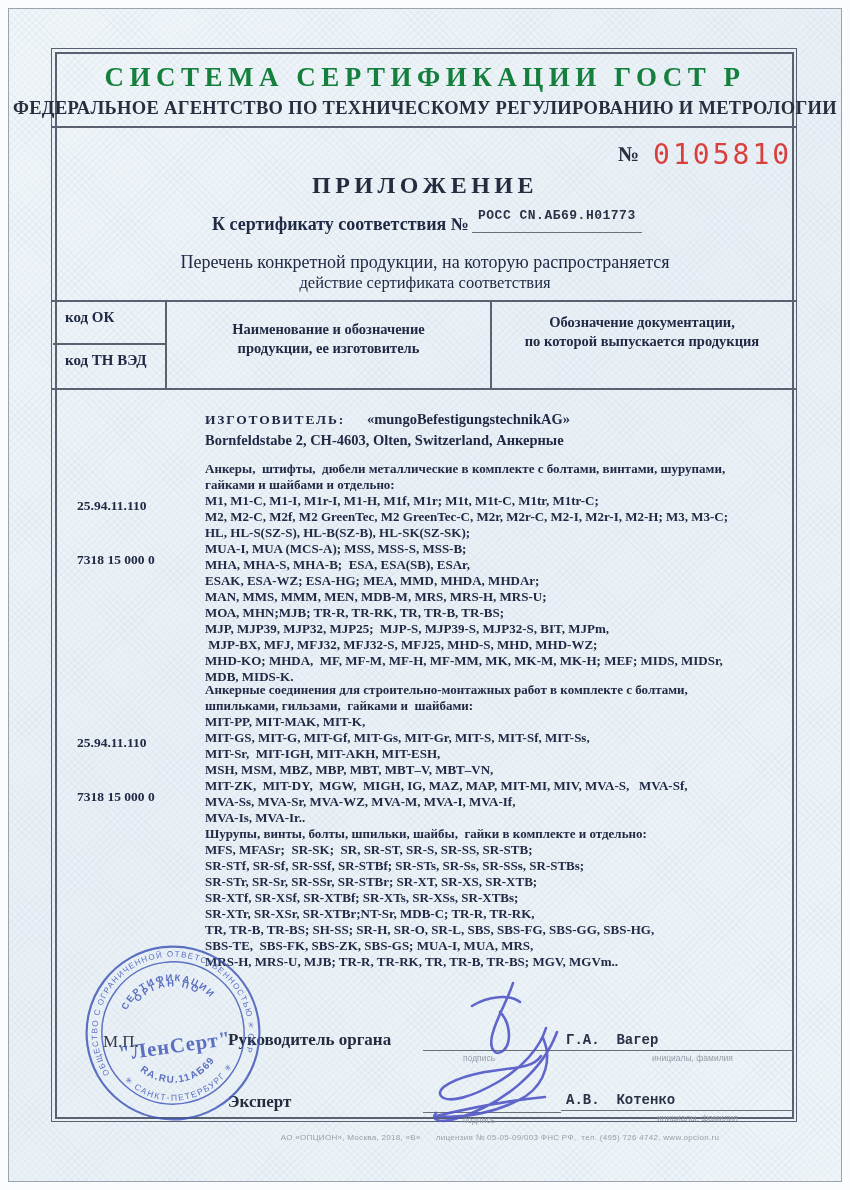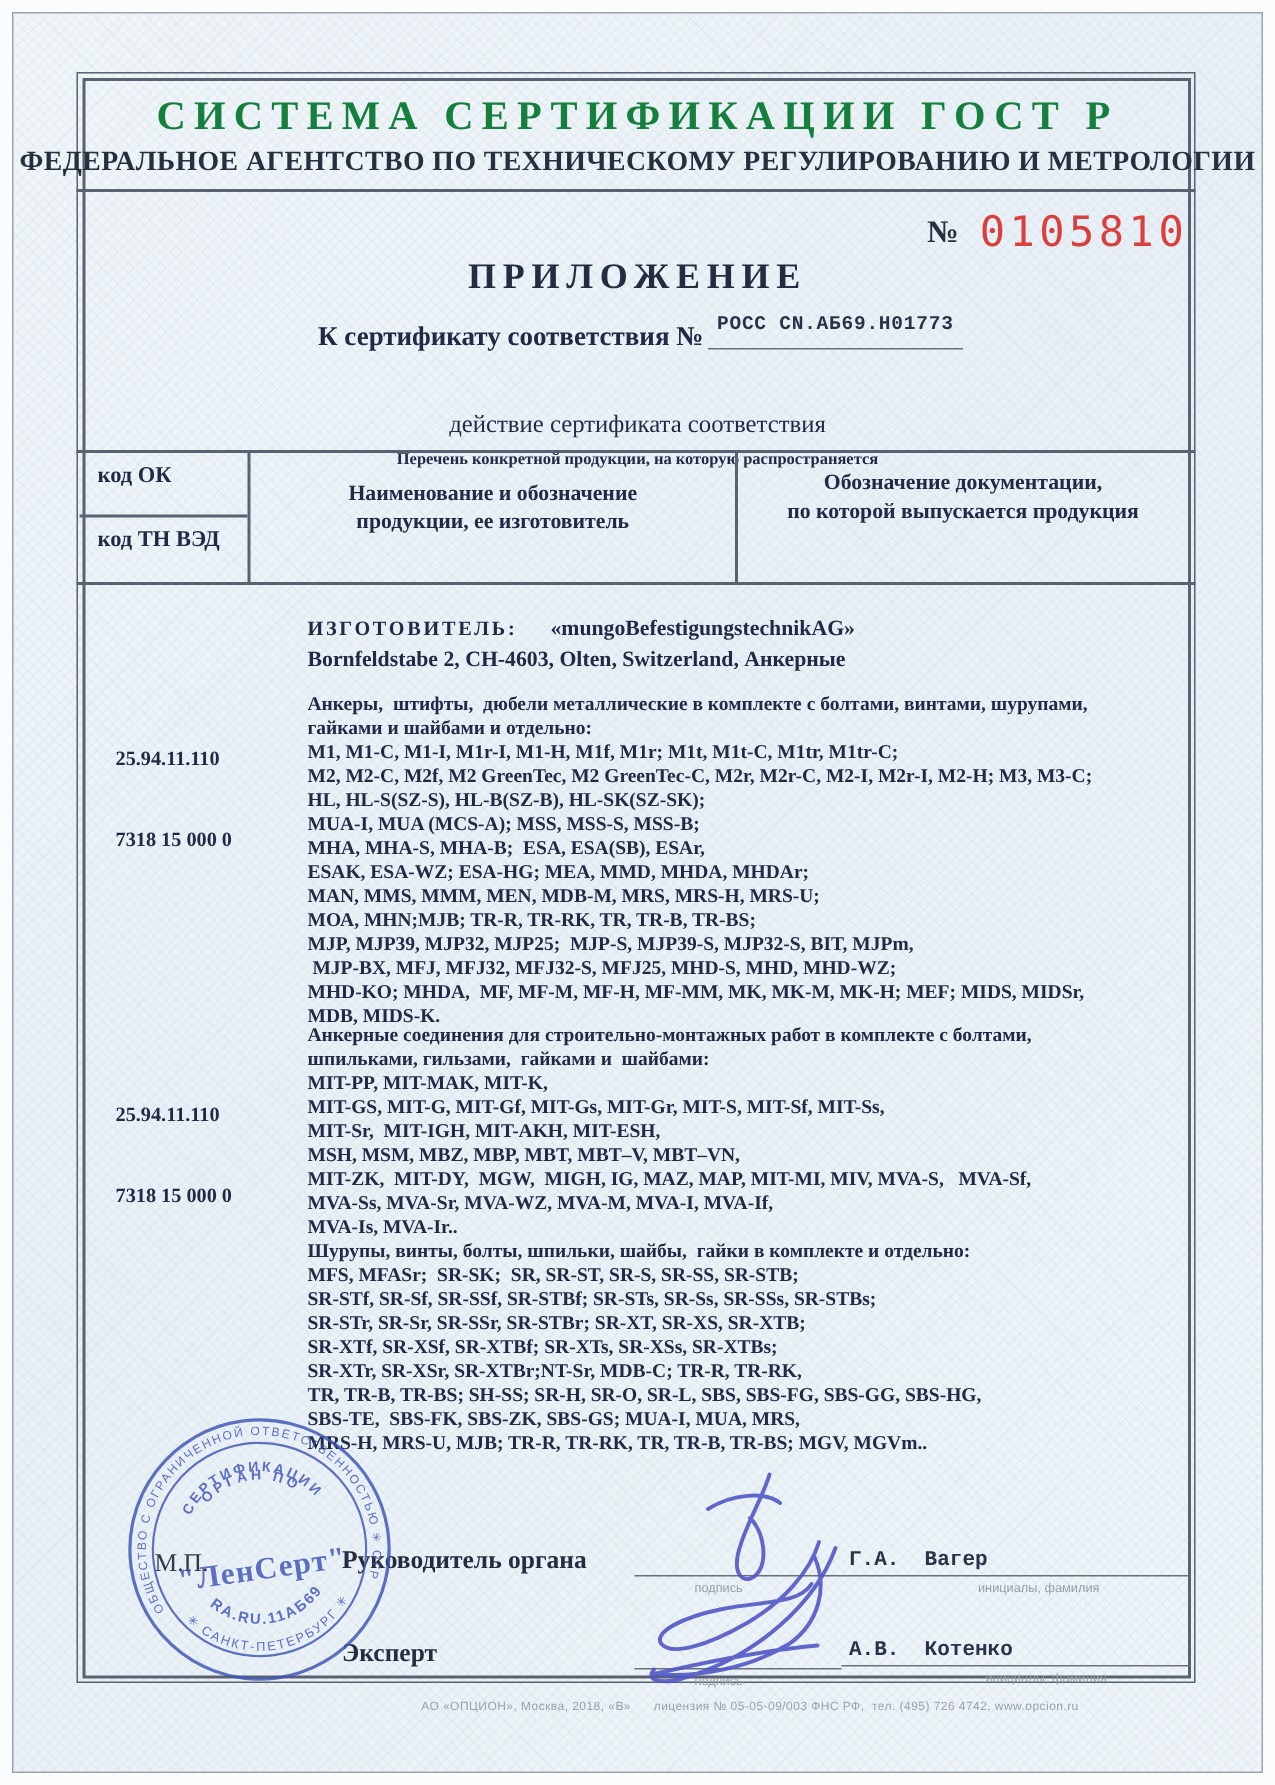--- a/index.html
+++ b/index.html
@@ -27,21 +27,21 @@
   .agency{top:98px;font-size:18.5px;font-weight:bold;letter-spacing:.3px;color:#272e3e;white-space:nowrap;}
   .hr{position:absolute;background:#5a6170;}
   .sep{left:51px;width:746px;top:126px;height:2px;}
   .numline{top:138px;left:618px;white-space:nowrap;}
   .num-sign{font-size:21px;font-weight:bold;color:#2a3040;vertical-align:middle;}
   .num-red{font-family:"DejaVu Sans Mono","Liberation Mono",monospace;font-size:28px;color:#d9403d;letter-spacing:3px;margin-left:14px;vertical-align:middle;}
   .appendix{top:172px;font-size:24px;font-weight:bold;letter-spacing:4.5px;color:#242c40;}
   .certlabel{top:214px;left:212px;font-size:18px;font-weight:bold;}
   .certno{top:208px;left:478px;font-family:"Liberation Mono","DejaVu Sans Mono",monospace;font-size:13px;font-weight:bold;letter-spacing:.5px;color:#2a3248;}
   .certline{top:232px;left:472px;width:170px;height:1px;background:#6a7078;}
-  .sub1{top:252px;font-size:11px;font-weight:bold;margin-top:48px;}
+  .sub1{top:252px;font-size:18px;font-weight:normal;}
   .sub2{top:273px;font-size:16.5px;font-weight:normal;}
   .t-top{left:51px;width:746px;top:300px;height:2px;}
   .t-bot{left:51px;width:746px;top:388px;height:2px;}
   .t-v1{left:165px;top:300px;width:2px;height:90px;}
   .t-v2{left:490px;top:300px;width:2px;height:90px;}
   .t-split{left:53px;top:343px;width:112px;height:1.5px;}
   .cell-lbl{font-size:15px;font-weight:bold;}
   .c2h,.c3h{font-size:14.5px;font-weight:bold;text-align:center;line-height:19px;}
   .mfr-lbl{letter-spacing:1.8px;font-size:13.5px;font-weight:bold;}
   .mfr-name{font-size:14.5px;font-weight:bold;}

